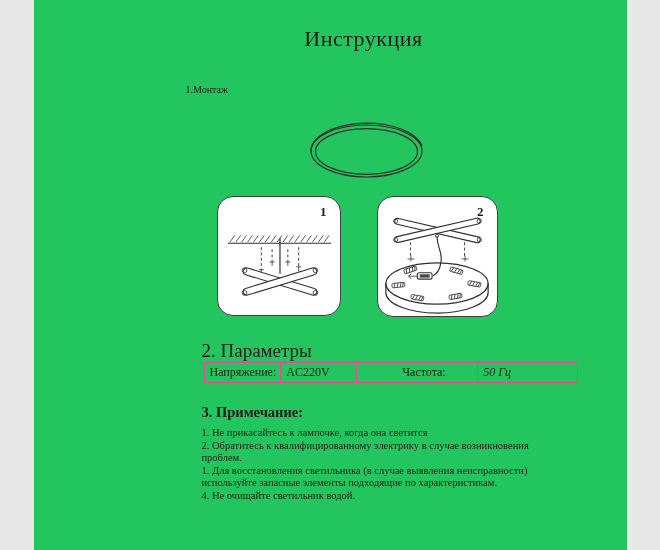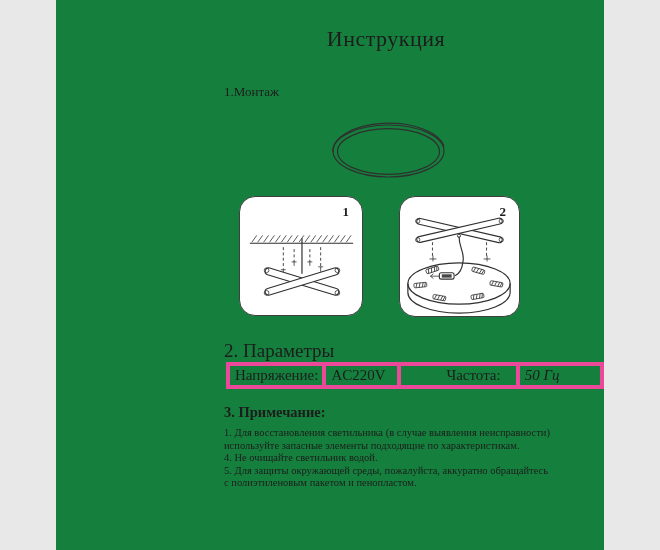--- a/index.html
+++ b/index.html
@@ -1,35 +1,35 @@
 <!DOCTYPE html>
 <html><head>
 <meta charset="utf-8">
 <style>
   html,body { margin:0; padding:0; background:#e8e8e8; }
   .page {
-    position:relative; width:548px; height:550px; margin:0 auto;
-    background:#15803d; overflow:hidden;
+    position:relative; width:593px; height:550px; margin:0 auto;
+    background:#22c55e; overflow:hidden;
     font-family:"Liberation Serif","DejaVu Serif",serif;
     color:#1c1c1c;
   }
   .title {
     position:absolute; top:26px; left:0; width:660px;
     text-align:center; font-size:22px; letter-spacing:0.5px;
   }
   .model-line {
     position:absolute; top:55px; left:0; width:660px;
     text-align:center; font-size:22px; letter-spacing:0.5px;
   }
   .model-number {
     font-family:"DejaVu Sans","Liberation Sans",sans-serif;
     font-size:17px; letter-spacing:1px;
   }
   .h-montage {
-    position:absolute; top:84px; left:168px; font-size:13px;
+    position:absolute; top:84px; left:152px; font-size:10px;
   }
   .lamp-wrap { position:absolute; top:106px; left:274px; width:118px; height:74px; }
   .diagram-box {
     position:absolute; top:196px; box-sizing:border-box;
     border:1.5px solid #3f3f3f; border-radius:16px; background:#fff;
   }
   .diagram-box.one { left:183px; width:124px; height:120px; }
   .diagram-box.two { left:343px; width:121px; height:121px; }
   .step-label {
     position:absolute; top:7px; right:13px;
@@ -37,22 +37,22 @@
   }
   .diagram-box svg { position:absolute; top:0; left:0; width:100%; height:100%; }
   .h-params {
     position:absolute; top:340px; left:168px; font-size:19px;
   }
   .params-table {
     position:absolute; top:362px; left:170px;
     border-collapse:collapse; border:1.5px solid #222;
   }
   .params-table td {
-    border:4px solid #ec4899; height:19px;
-    font-size:15px; padding:0 4px 0 5px; vertical-align:middle;
+    border:1px solid #ec4899; height:19px;
+    font-size:12px; padding:0 4px 0 5px; vertical-align:middle;
     white-space:nowrap;
   }
   .params-table td.c0 { width:60px; }
   .params-table td.c1 { width:66px; }
   .params-table td.c2 { width:71px;padding-left:45px; }
   .params-table td.c3 { width:90px;font-style:italic; }
   .h-notes {
     position:absolute; top:404px; left:168px; font-size:14.5px;font-weight:bold;
   }
   .notes {
@@ -142,18 +142,19 @@
         <td class="c1">AC220V</td>
         <td class="c2">Частота:</td>
         <td class="c3">50 Гц</td>
       </tr>
     </tbody>
   </table>
 
   <div class="h-notes">3. Примечание:</div>
 
   <div class="notes">
+    <p>1. Не прикасайтесь к лампочке, когда она светится</p>
+    <p>2. Обратитесь к квалифицированному электрику в случае возникновения проблем.</p>
     <p>1. Для восстановления светильника (в случае выявления неисправности) используйте запасные элементы подходящие по характеристикам.</p>
     <p>4. Не очищайте светильник водой.</p>
-    <p>5. Для защиты окружающей среды, пожалуйста, аккуратно обращайтесь с полиэтиленовым пакетом и пенопластом.</p>
   </div>
 
 </div>
 
 </body></html>

